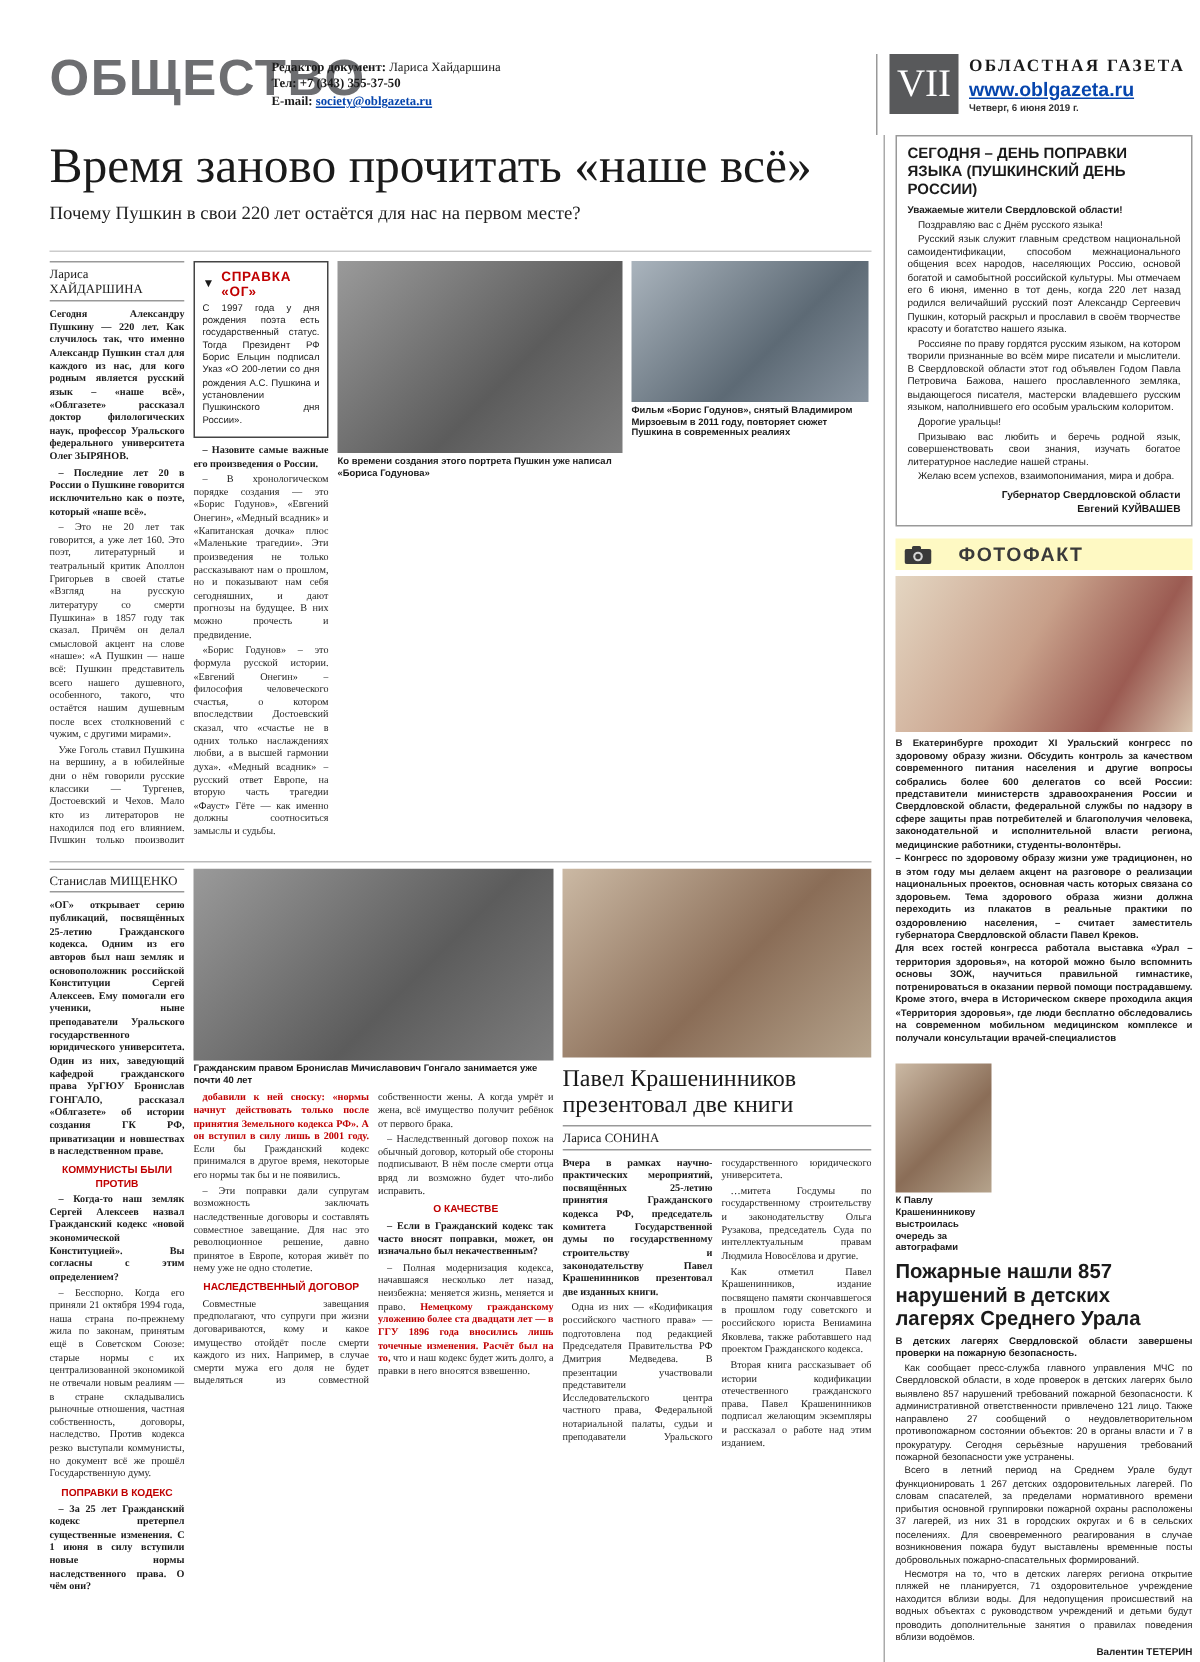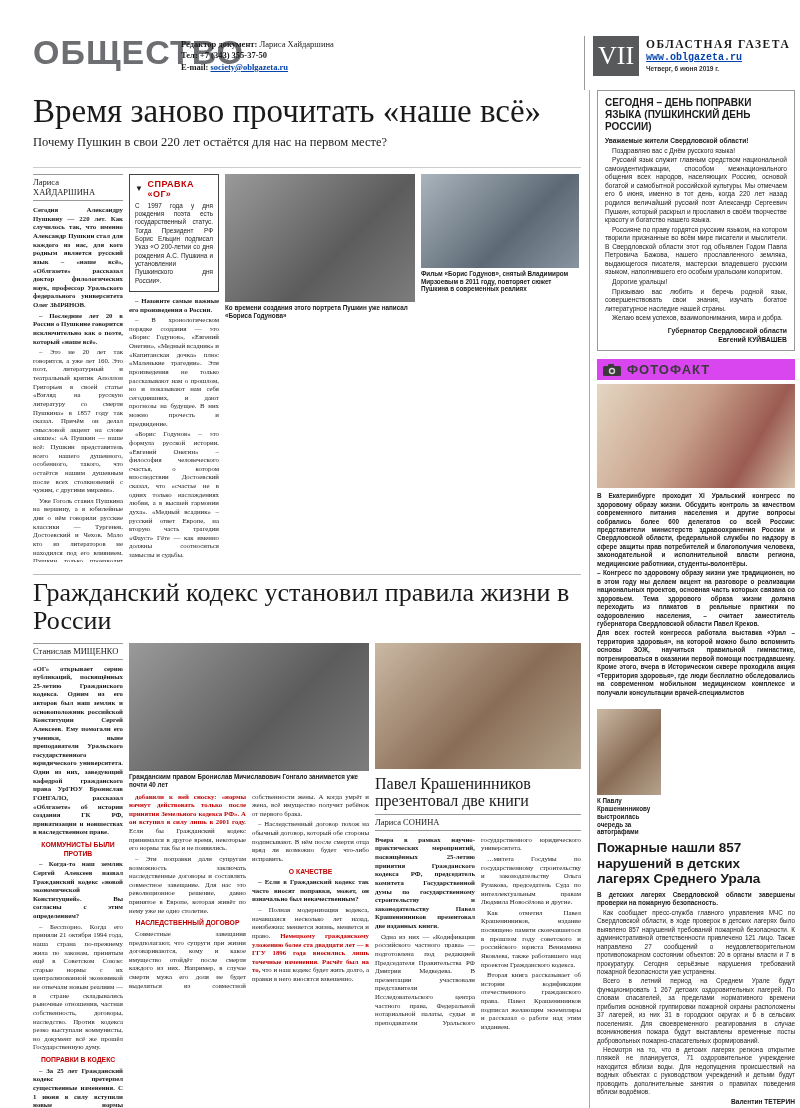--- a/index.html
+++ b/index.html
@@ -10,21 +10,21 @@
   
   .masthead { display:grid; grid-template-columns:148px 1fr 212px; align-items:flex-start; height:54px; }
   .section-title { font-family:"Liberation Sans", sans-serif; font-weight:bold; font-size:34px; letter-spacing:1px; color:#6d6e71; line-height:0.95; }
   .editor-info { font-size:8.5px; line-height:1.35; padding-top:3px; }
   .editor-info b { font-weight:bold; }
   .editor-info a { color:#0645ad; font-weight:bold; }
   .paper-info { display:flex; gap:7px; border-left:1px solid #999; padding-left:8px; height:100%; }
   .pagenum-box { width:46px; height:40px; background:#58595b; color:#fff; font-family:"Liberation Serif", serif; font-size:26px; display:flex; align-items:center; justify-content:center; }
   .paper-meta { padding-top:2px; }
   .paper-name { font-family:"Liberation Serif", serif; font-weight:bold; font-size:11.5px; letter-spacing:1.5px; }
-  .paper-site { font-family:Liberation Mono, monospace; font-size:10px; font-weight:bold; color:#0645ad; text-decoration:underline; margin-top:2px; }
+  .paper-site { font-family:Liberation Sans, sans-serif; font-size:13px; font-weight:bold; color:#0645ad; text-decoration:underline; margin-top:2px; }
   .paper-date { font-family:"Liberation Sans", sans-serif; font-size:6.5px; font-weight:bold; margin-top:2px; color:#333; }
 
   
   .content { display:grid; grid-template-columns:548px 206px; column-gap:8px; }
   .right-zone { border-left:1px solid #aaa; padding-left:7px; font-family:"Liberation Sans", sans-serif; }
 
   
   .main-headline { font-size:33px; line-height:1.05; font-weight:normal; margin:4px 0 6px; }
   .main-subhead { font-size:12.5px; color:#222; padding-bottom:17px; border-bottom:1px solid #ccc; margin-bottom:6px; }
   .byline { font-size:8.5px; border-top:1px solid #999; border-bottom:1px solid #999; padding:2px 0; margin-bottom:5px; }
@@ -54,21 +54,21 @@
   .subhead-red { color:#c00000; font-family:"Liberation Sans", sans-serif; font-weight:bold; font-size:6.8px; text-align:center; margin:4px 0 3px; text-indent:0 !important; }
   .twocol { column-count:2; column-gap:6px; }
   .krash-headline { font-size:16px; line-height:1.1; font-weight:normal; margin:6px 0 4px; }
 
   
   .address-box { border:1px solid #999; padding:6px 7px; margin-bottom:8px; }
   .address-title { font-size:10px; font-weight:bold; line-height:1.2; margin-bottom:4px; }
   .address-box p { font-size:6.6px; line-height:1.3; text-align:justify; text-indent:7px; margin-bottom:1px; }
   .address-box p.nb { text-indent:0; font-weight:bold; }
   .address-sig { text-align:right; font-weight:bold; font-size:6.8px; margin-top:3px; line-height:1.35; }
-  .fotofakt-bar { background:#d946ef; display:flex; align-items:center; gap:6px; padding:3px 6px; margin-bottom:4px; }
+  .fotofakt-bar { background:#fef9c3; display:flex; align-items:center; gap:18px; padding:3px 6px; margin-bottom:4px; }
   .fotofakt-bar .label { font-size:13px; font-weight:bold; letter-spacing:1px; color:#3a3a3a; }
   .fotofakt-photo { height:104px; background:linear-gradient(120deg,#e4d6c2,#c8a08a 45%,#9b5b52 75%,#d8c4ae); margin-bottom:4px; }
   .fotofakt-text p { font-size:6.4px; font-weight:bold; line-height:1.32; text-align:justify; margin-bottom:1px; color:#222; }
   .fire-section { margin-top:12px; display:flex; gap:4px;flex-direction:column; }
   .fire-left { width:64px; flex:none; }
   .fire-left .ph { height:86px; }
   .fire-main { flex:1; overflow:hidden; }
   .fire-headline { font-size:13.5px; font-weight:bold; line-height:1.15; margin-bottom:4px; }
   .fire-main p { font-size:6.4px; line-height:1.32; text-align:justify; text-indent:6px; margin-bottom:1px; }
   .fire-main p.lead-s { font-weight:bold; text-indent:0; }
@@ -150,21 +150,20 @@
             
             
             
             
             
           </div>
         </div>
       </article>
 
       <section class="civil-section">
-        <h2 class="civil-headline">Гражданский кодекс установил правила жизни в России</h2>
         <div class="civil-grid">
 
           <div class="txt">
             <div class="byline">Станислав МИЩЕНКО</div>
             <p class="lead">«ОГ» открывает серию публикаций, посвящённых 25-летию Гражданского кодекса. Одним из его авторов был наш земляк и основоположник российской Конституции Сергей Алексеев. Ему помогали его ученики, ныне преподаватели Уральского государственного юридического университета. Один из них, заведующий кафедрой гражданского права УрГЮУ Бронислав ГОНГАЛО, рассказал «Облгазете» об истории создания ГК РФ, приватизации и новшествах в наследственном праве.</p>
             <p class="subhead-red">КОММУНИСТЫ БЫЛИ ПРОТИВ</p>
             <p class="q">– Когда-то наш земляк Сергей Алексеев назвал Гражданский кодекс «новой экономической Конституцией». Вы согласны с этим определением?</p>
             <p>– Бесспорно. Когда его приняли 21 октября 1994 года, наша страна по-прежнему жила по законам, принятым ещё в Советском Союзе: старые нормы с их централизованной экономикой не отвечали новым реалиям — в стране складывались рыночные отношения, частная собственность, договоры, наследство. Против кодекса резко выступали коммунисты, но документ всё же прошёл Государственную думу.</p>
             <p class="subhead-red">ПОПРАВКИ В КОДЕКС</p>
             <p class="q">– За 25 лет Гражданский кодекс претерпел существенные изменения. С 1 июня в силу вступили новые нормы наследственного права. О чём они?</p>

